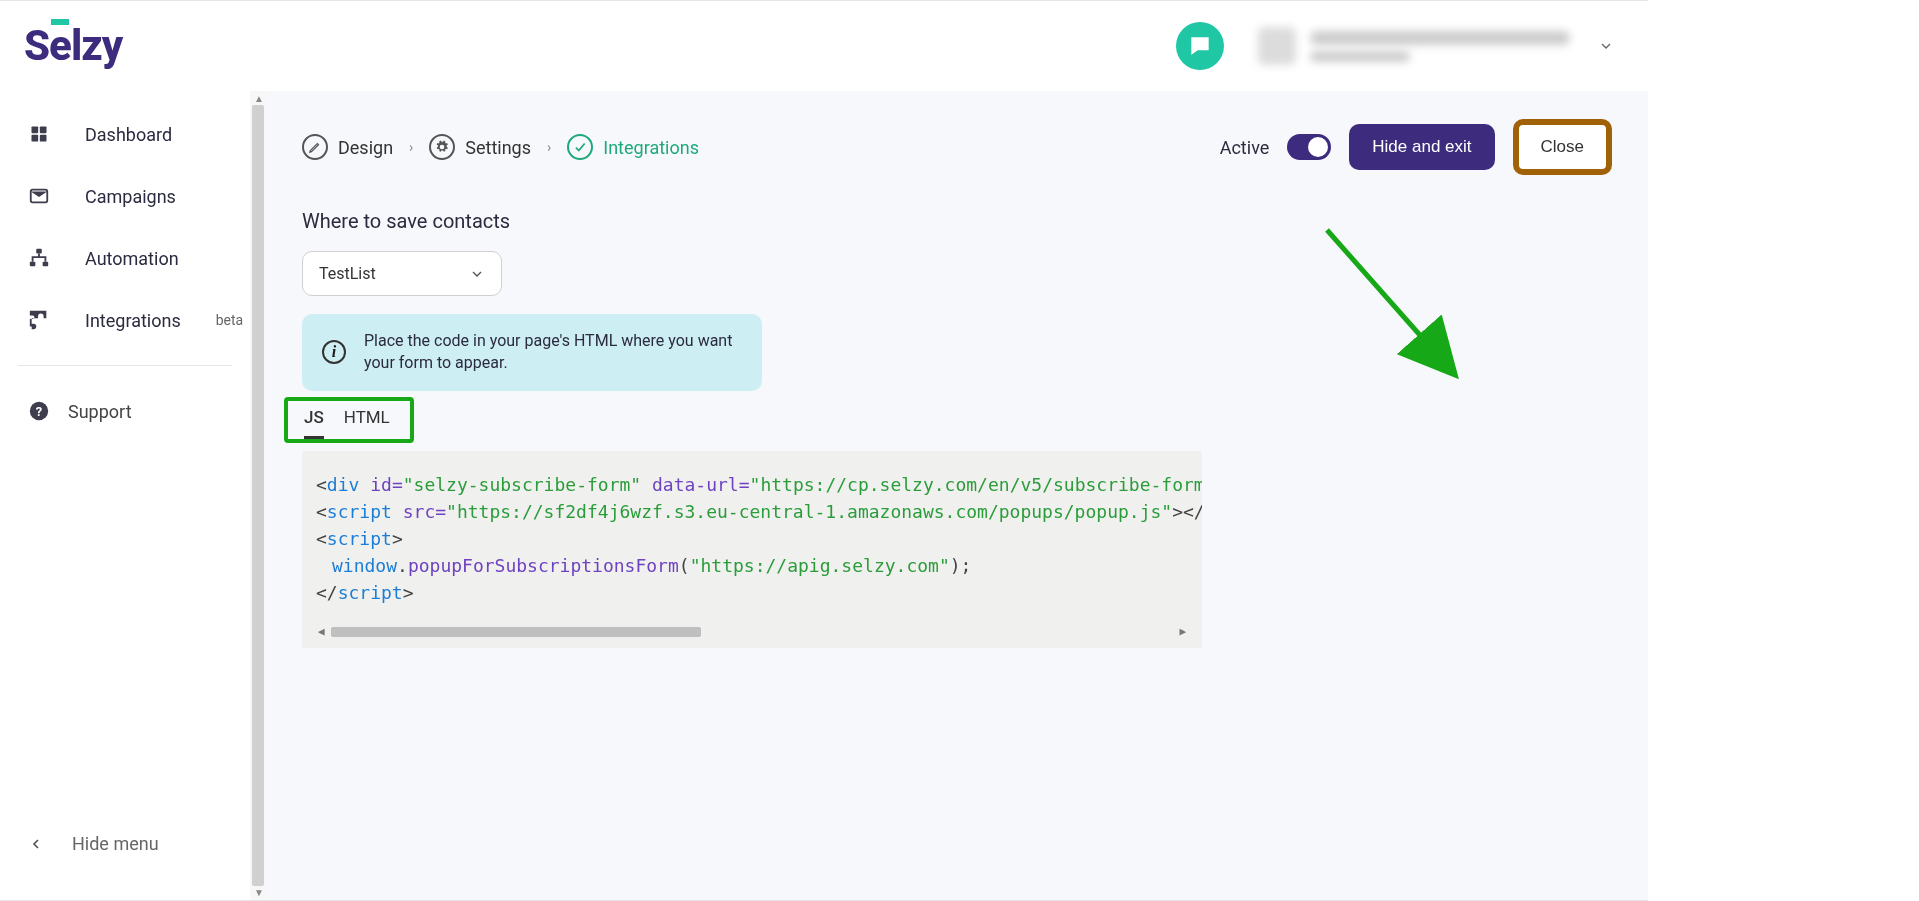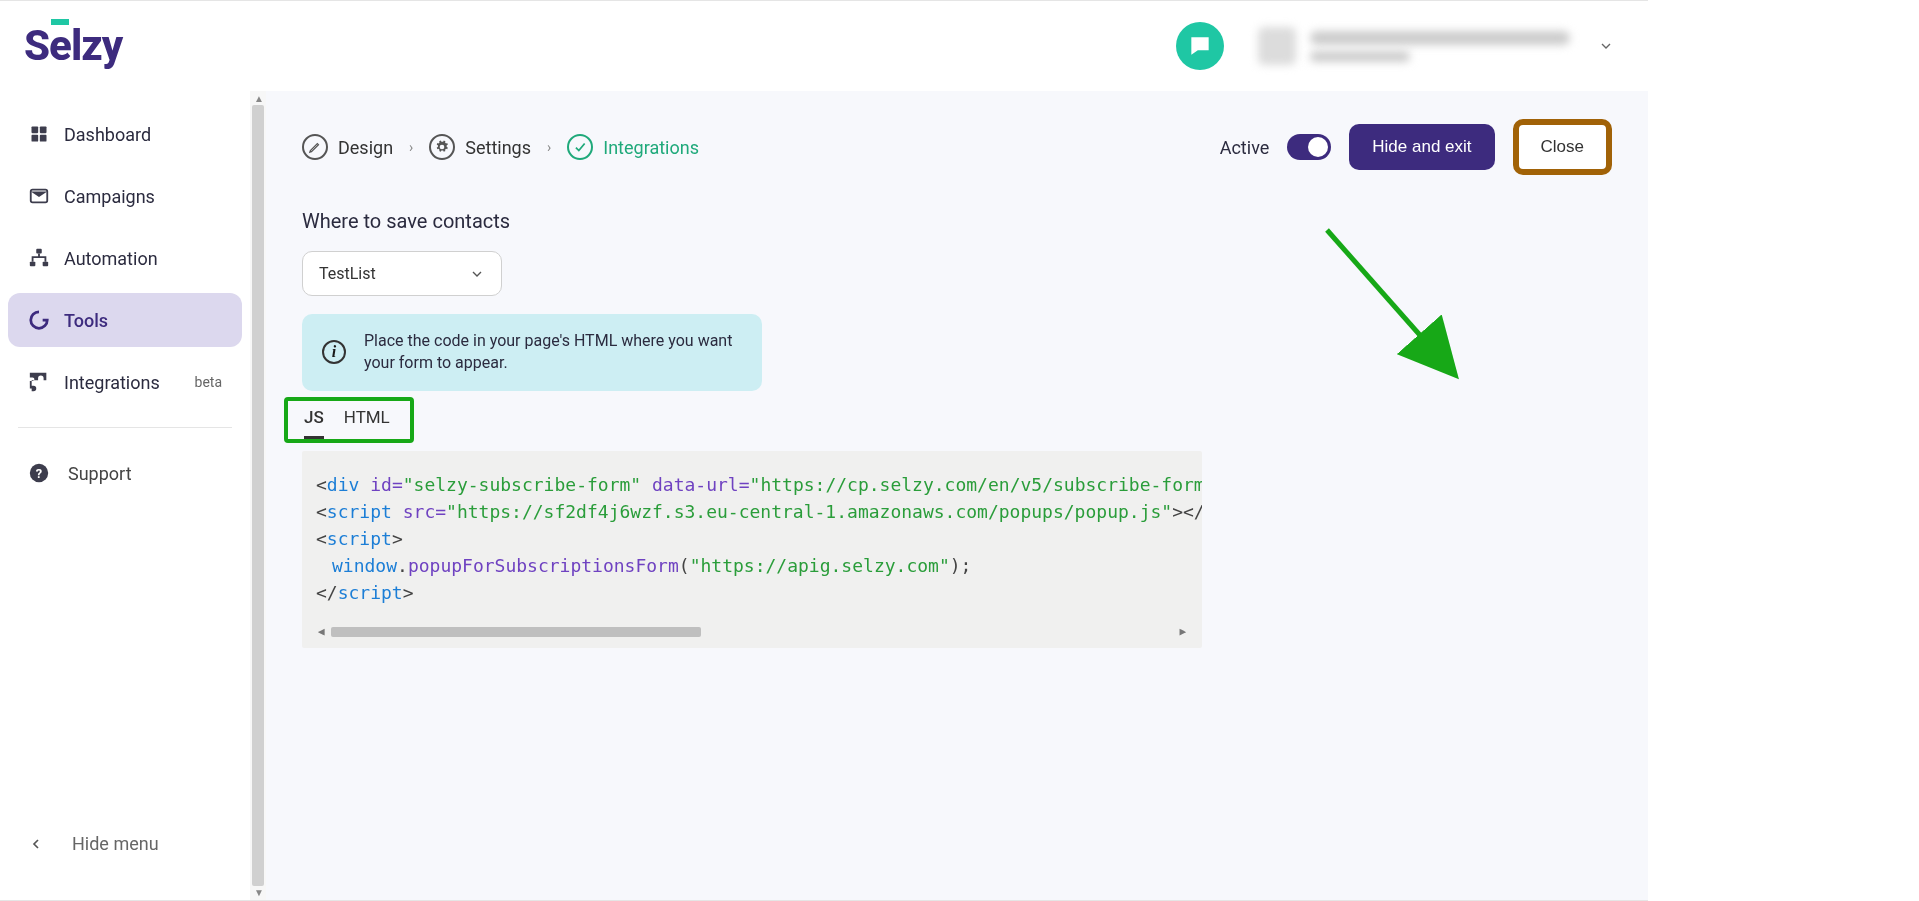--- a/index.html
+++ b/index.html
@@ -18,21 +18,21 @@
   .blur-avatar { width:38px; height:38px; border-radius:6px; background:#dcdcdc; filter:blur(4px); }
   .blur-text { display:flex; flex-direction:column; gap:6px; }
   .blur-line1 { width:260px; height:14px; background:#ccc; border-radius:7px; filter:blur(4px); }
   .blur-line2 { width:100px; height:11px; background:#ccc; border-radius:6px; filter:blur(4px); }
   .user-chevron { margin-left:14px; }
   
   .body-area { display:flex; flex:1; min-height:0; }
   
   .sidebar { width: 250px; padding: 16px 8px 0 8px; display:flex; flex-direction:column; }
   .nav-list { display:flex; flex-direction:column; gap:8px; }
-  .nav-item { display:flex; align-items:center; gap:14px; padding: 16px 20px; border-radius: 12px; color:#2b2b3f; cursor:pointer; font-size:18px;text-align:right; }
+  .nav-item { display:flex; align-items:center; gap:35px; padding: 16px 20px; border-radius: 12px; color:#2b2b3f; cursor:pointer; font-size:18px;text-align:right; }
   .nav-item.active { background: #dcd8ee; color:#3d2b7e; font-weight:500; }
   .nav-icon { width:22px; height:22px; display:flex; align-items:center; justify-content:center; color:#3d3d4d; }
   .nav-item.active .nav-icon { color:#3d2b7e; }
   .nav-badge { margin-left:auto; font-size:14px; color:#666; }
   .divider { height:1px; background:#e5e5e5; margin:18px 10px; }
   .support-item { display:flex; align-items:center; gap:18px; padding:16px 20px; color:#444; font-size:18px; cursor:pointer; }
   .hide-menu { display:flex; align-items:center; gap:28px; padding:16px 20px; color:#666; font-size:18px; margin-top:auto; margin-bottom:30px; cursor:pointer; }
   
   .vscroll { width:16px; background:#f7f7f7; position:relative; }
   .vscroll .up-arrow, .vscroll .down-arrow { position:absolute; left:4px; font-size:10px; color:#888; }
@@ -141,28 +141,20 @@
           <span class="nav-icon">
             <svg width="22" height="22" viewBox="0 0 24 24" fill="currentColor">
                 <rect x="9" y="2" width="6" height="5" rx="1"></rect>
                 <rect x="2" y="16" width="6" height="5" rx="1"></rect>
                 <rect x="16" y="16" width="6" height="5" rx="1"></rect>
                 <path d="M12 7v4M12 11H5v5M12 11h7v5" stroke="currentColor" stroke-width="2" fill="none"></path>
               </svg>
           </span>
           <span>Automation</span>
         </div>
-        <div class="nav-item active">
-          <span class="nav-icon">
-            <svg width="22" height="22" viewBox="0 0 24 24" fill="none" stroke="currentColor" stroke-width="3">
-                <path d="M12 3a9 9 0 1 0 9 9h-5"></path>
-              </svg>
-          </span>
-          <span>Tools</span>
-        </div>
         <div class="nav-item">
           <span class="nav-icon">
             <svg width="22" height="22" viewBox="0 0 24 24" fill="currentColor">
                 <path d="M12 2h8v8h-3v-2a3 3 0 0 0-6 0v2H4v6h2a3 3 0 0 1 0 6H4v-3H2v-8h3a2 2 0 0 0 0-4H2V2h10z"></path>
               </svg>
           </span>
           <span>Integrations</span>
           <span class="nav-badge">beta</span>
         </div>
       </div>

